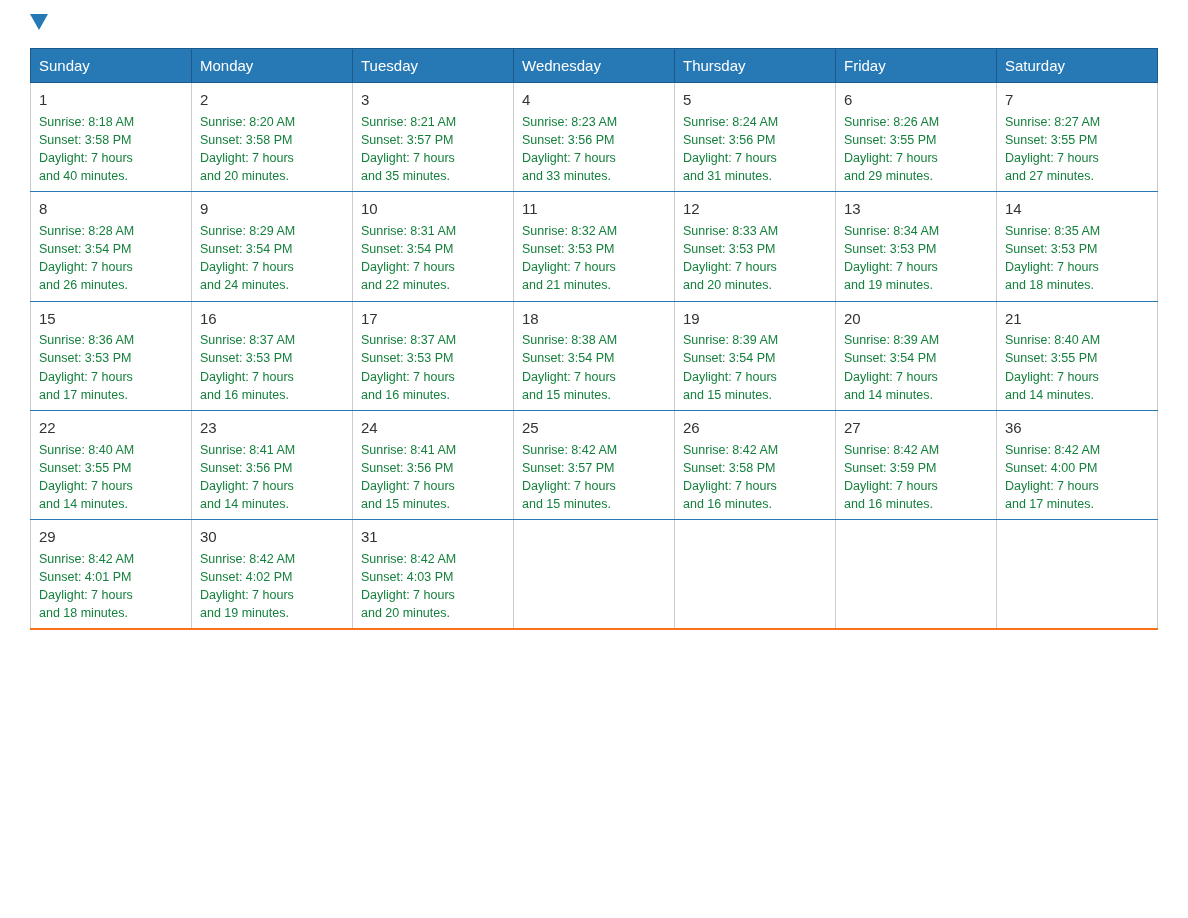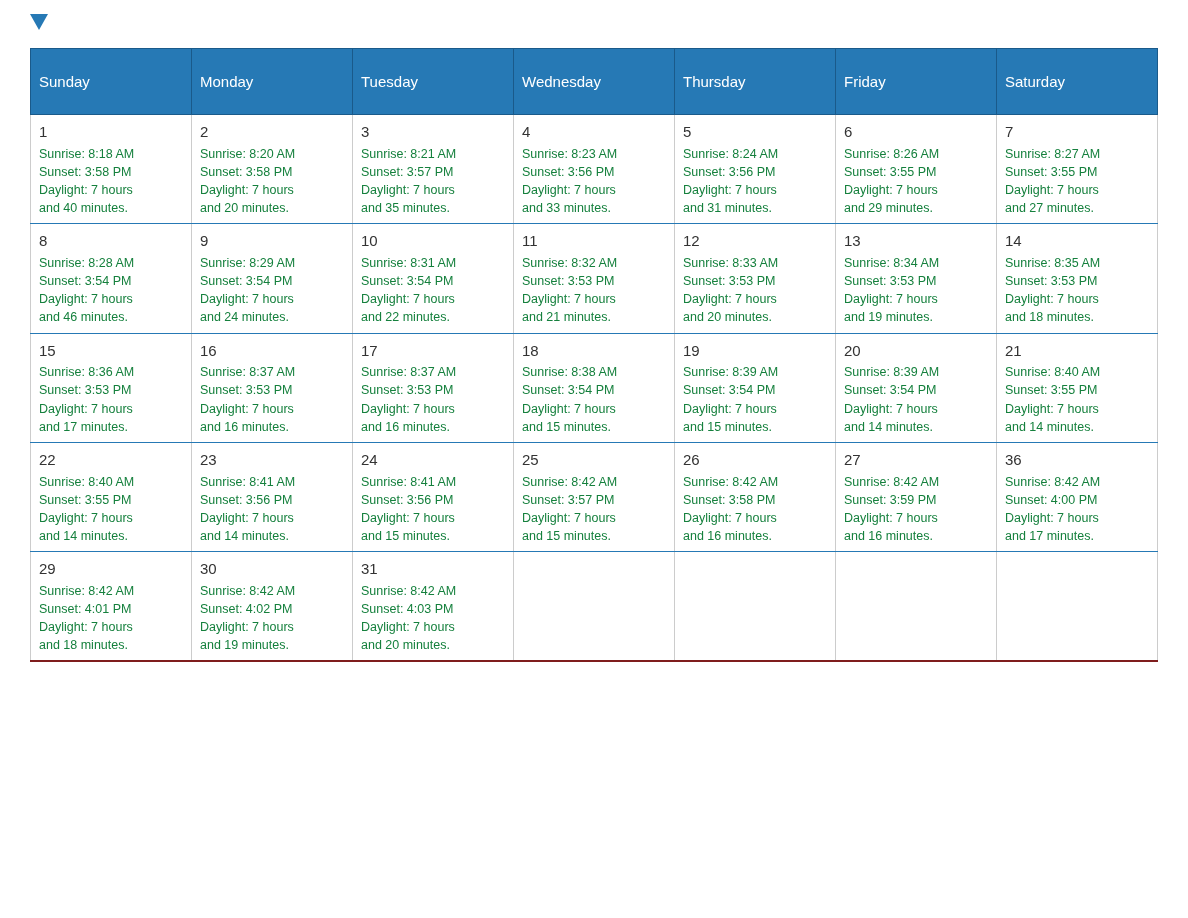--- a/index.html
+++ b/index.html
@@ -34,21 +34,21 @@
     table {
       width: 100%;
       border-collapse: collapse;
       table-layout: fixed;
     }
     thead tr th {
       background: #2679b5;
       color: #fff;
       font-size: 15px;
       font-weight: normal;
-      padding: 24px 8px;
+      padding: 8px 8px;
       text-align: left;
       border: 1px solid #1a5a8a;
     }
     tbody tr td {
       vertical-align: top;
       border: 1px solid #ccc;
       padding: 6px 8px;
       height: 100px;
       font-size: 13px;
       line-height: 1.45;
@@ -59,21 +59,21 @@
       font-weight: normal;
       display: block;
       margin-bottom: 2px;
     }
     tbody tr td .day-info {
       font-size: 12.5px;
       color: #15803d;
       line-height: 1.45;
     }
     tbody tr:last-child td {
-      border-bottom: 2px solid #7f1d1d;
+      border-bottom: 2px solid #f97316;
       margin-left: 22px;
     }
     tbody tr:first-child td {
       border-top: 1px solid #2679b5;
     }
     
     tbody tr:nth-child(1) td {
       border-top: 1px solid #aaa;
     }
     
@@ -182,21 +182,21 @@
           <div class="day-info"><span>Sunrise: 8:26 AM</span><br><span>Sunset: 3:55 PM</span><br><span>Daylight: 7 hours</span><br><span>and 29 minutes.</span></div>
         </td>
         <td>
           <span class="day-num">7</span>
           <div class="day-info"><span>Sunrise: 8:27 AM</span><br><span>Sunset: 3:55 PM</span><br><span>Daylight: 7 hours</span><br><span>and 27 minutes.</span></div>
         </td>
       </tr>
       <tr>
         <td>
           <span class="day-num">8</span>
-          <div class="day-info"><span>Sunrise: 8:28 AM</span><br><span>Sunset: 3:54 PM</span><br><span>Daylight: 7 hours</span><br><span>and 46 minutes.</span></div>
+          <div class="day-info"><span>Sunrise: 8:28 AM</span><br><span>Sunset: 3:54 PM</span><br><span>Daylight: 7 hours</span><br><span>and 26 minutes.</span></div>
         </td>
         <td>
           <span class="day-num">9</span>
           <div class="day-info"><span>Sunrise: 8:29 AM</span><br><span>Sunset: 3:54 PM</span><br><span>Daylight: 7 hours</span><br><span>and 24 minutes.</span></div>
         </td>
         <td>
           <span class="day-num">10</span>
           <div class="day-info"><span>Sunrise: 8:31 AM</span><br><span>Sunset: 3:54 PM</span><br><span>Daylight: 7 hours</span><br><span>and 22 minutes.</span></div>
         </td>
         <td>

